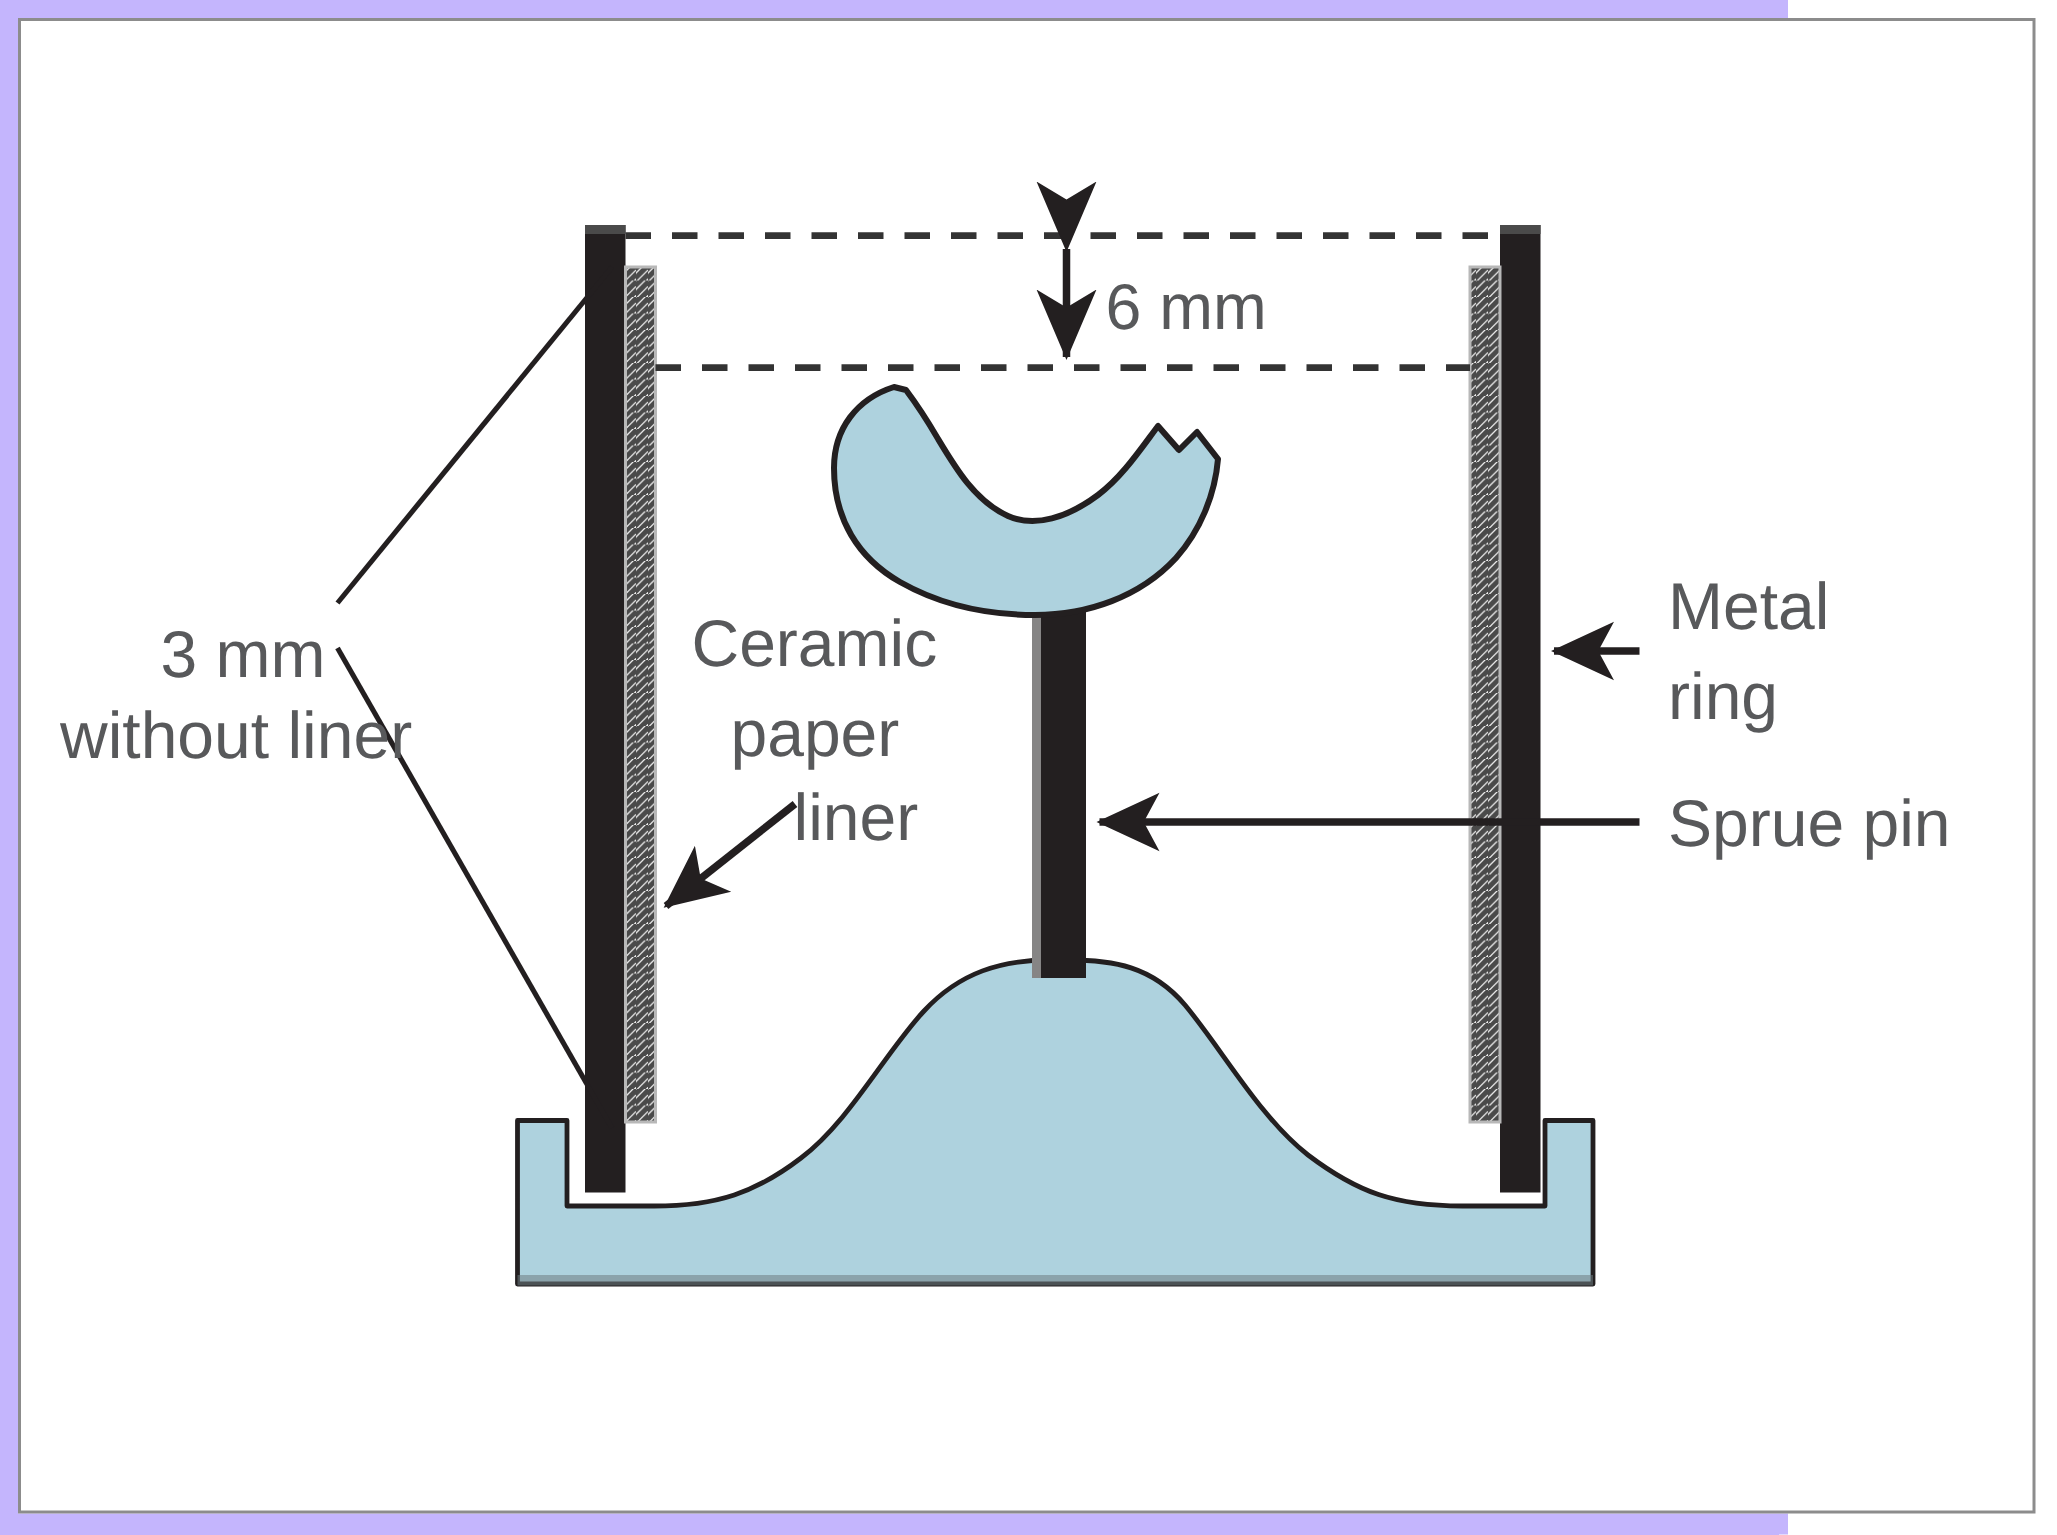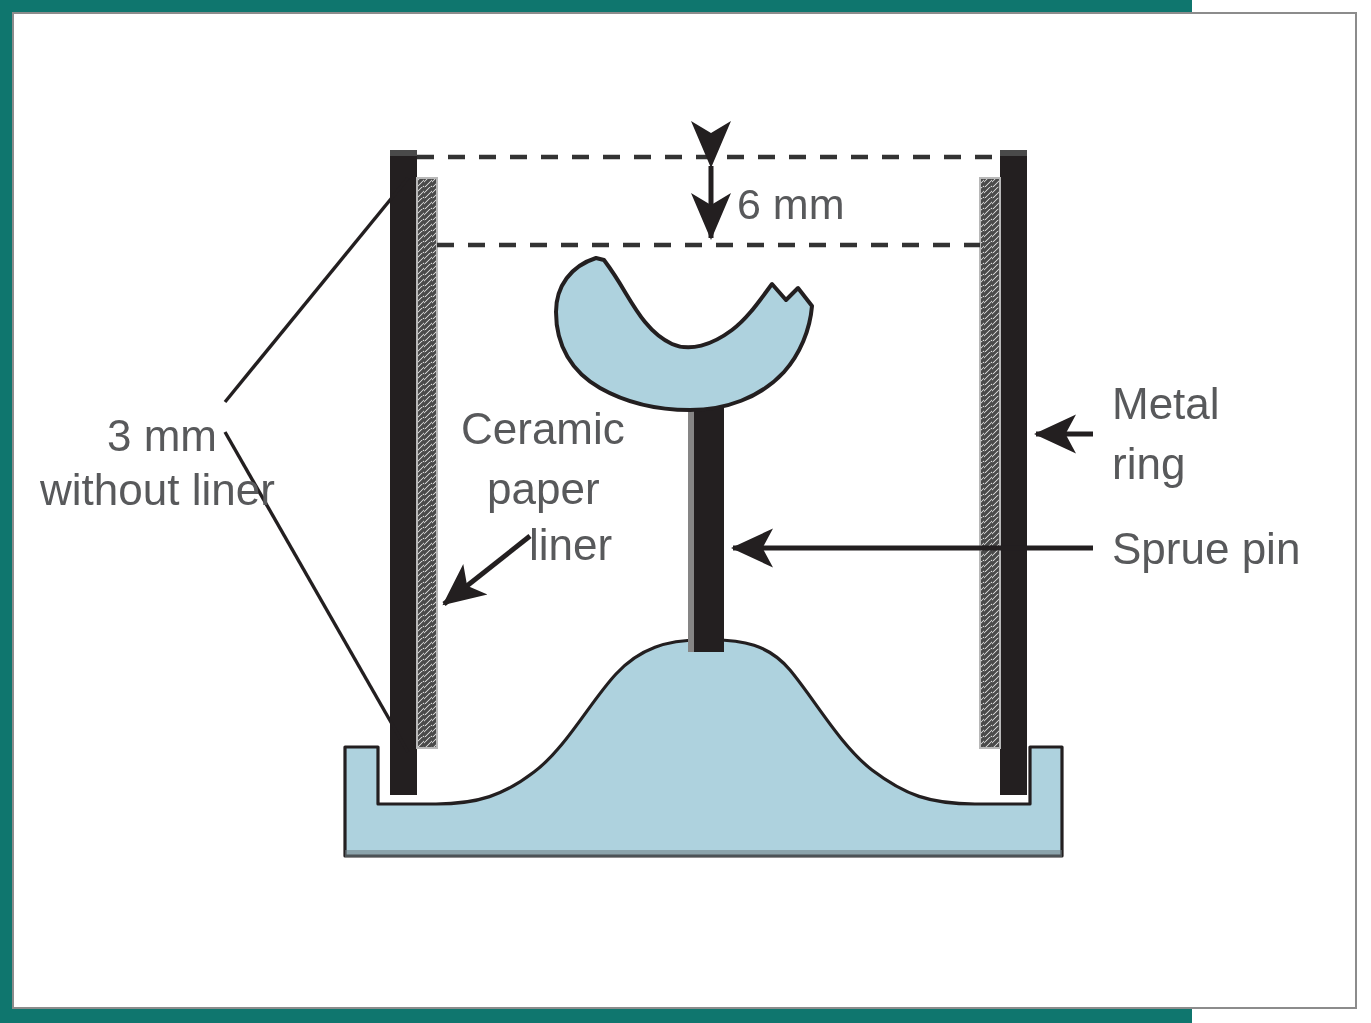--- a/index.html
+++ b/index.html
@@ -1,18 +1,18 @@
 <!DOCTYPE html>
 <html><head>
 <meta charset="utf-8">
 <style>
   html,body{margin:0;padding:0;background:#ffffff;}
   body{width:1371px;height:1023px;overflow:hidden;
        font-family:"Liberation Sans","DejaVu Sans",sans-serif;}
-  #figure{position:relative;width:1192px;height:1023px;background:#0f766e;}
+  #figure{position:relative;width:1192px;height:1023px;background:#c4b5fd;}
   #frame{position:absolute;left:12px;top:12px;width:1345px;height:997px;
          border:2px solid #8c8c8c;box-sizing:border-box;background:#fff;}
   svg#diagram{position:absolute;left:0;top:0;width:1371px;height:1023px;}
   .lbl{font-family:"Liberation Sans","DejaVu Sans",sans-serif;
        fill:#58595b;font-size:44px;}
   .lbl-dim{font-family:"Liberation Sans","DejaVu Sans",sans-serif;
        fill:#58595b;font-size:43px;}
 </style>
 </head>
 <body>

